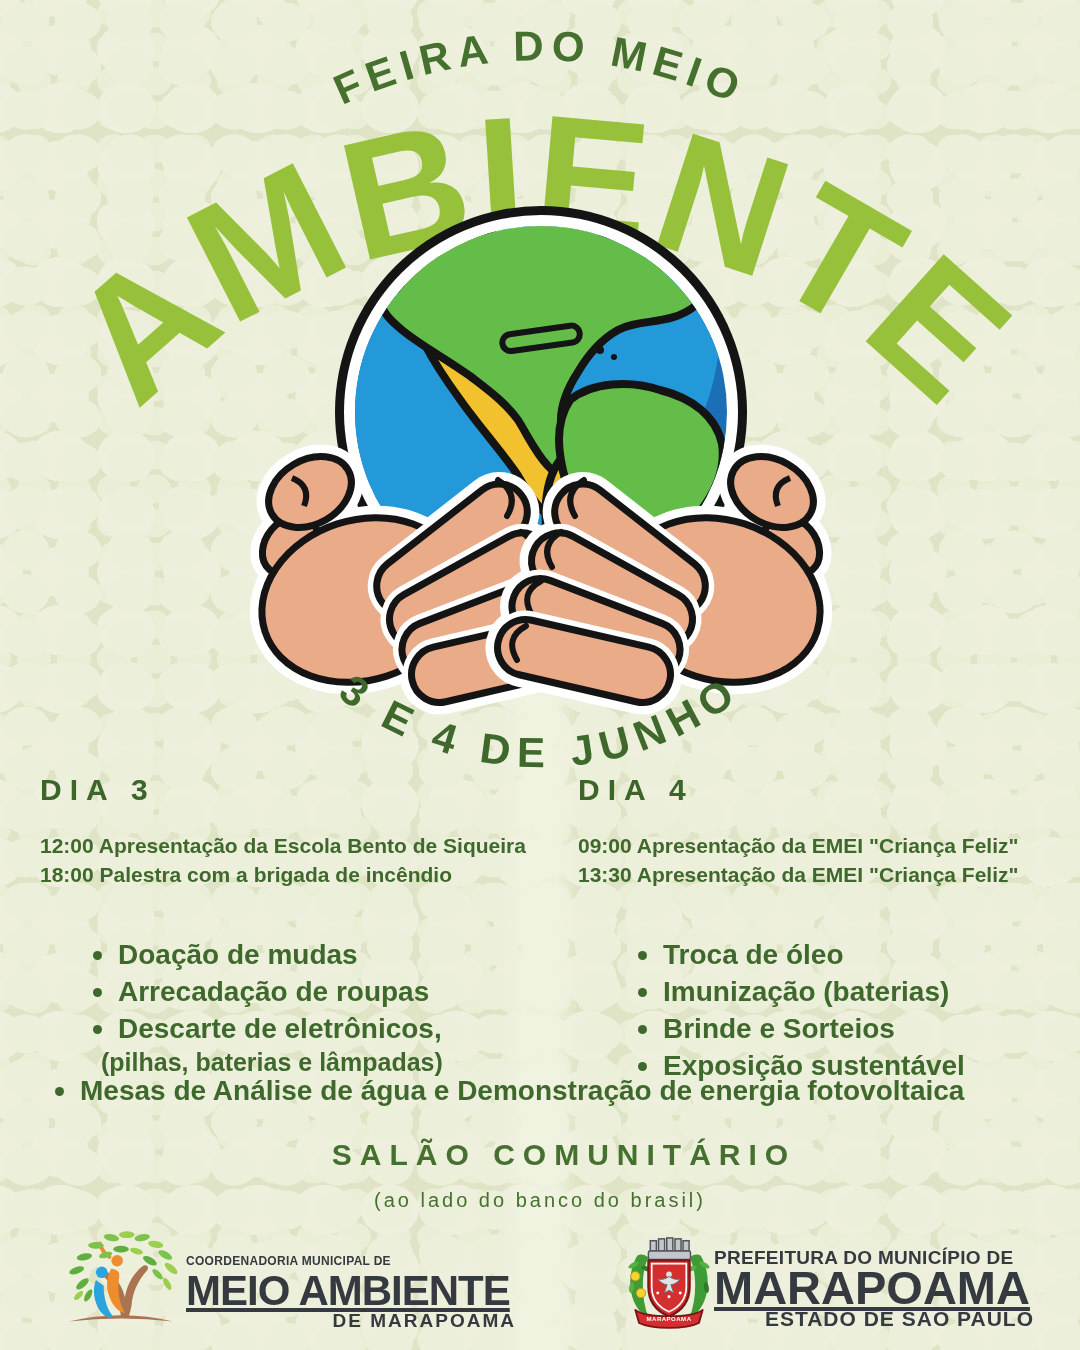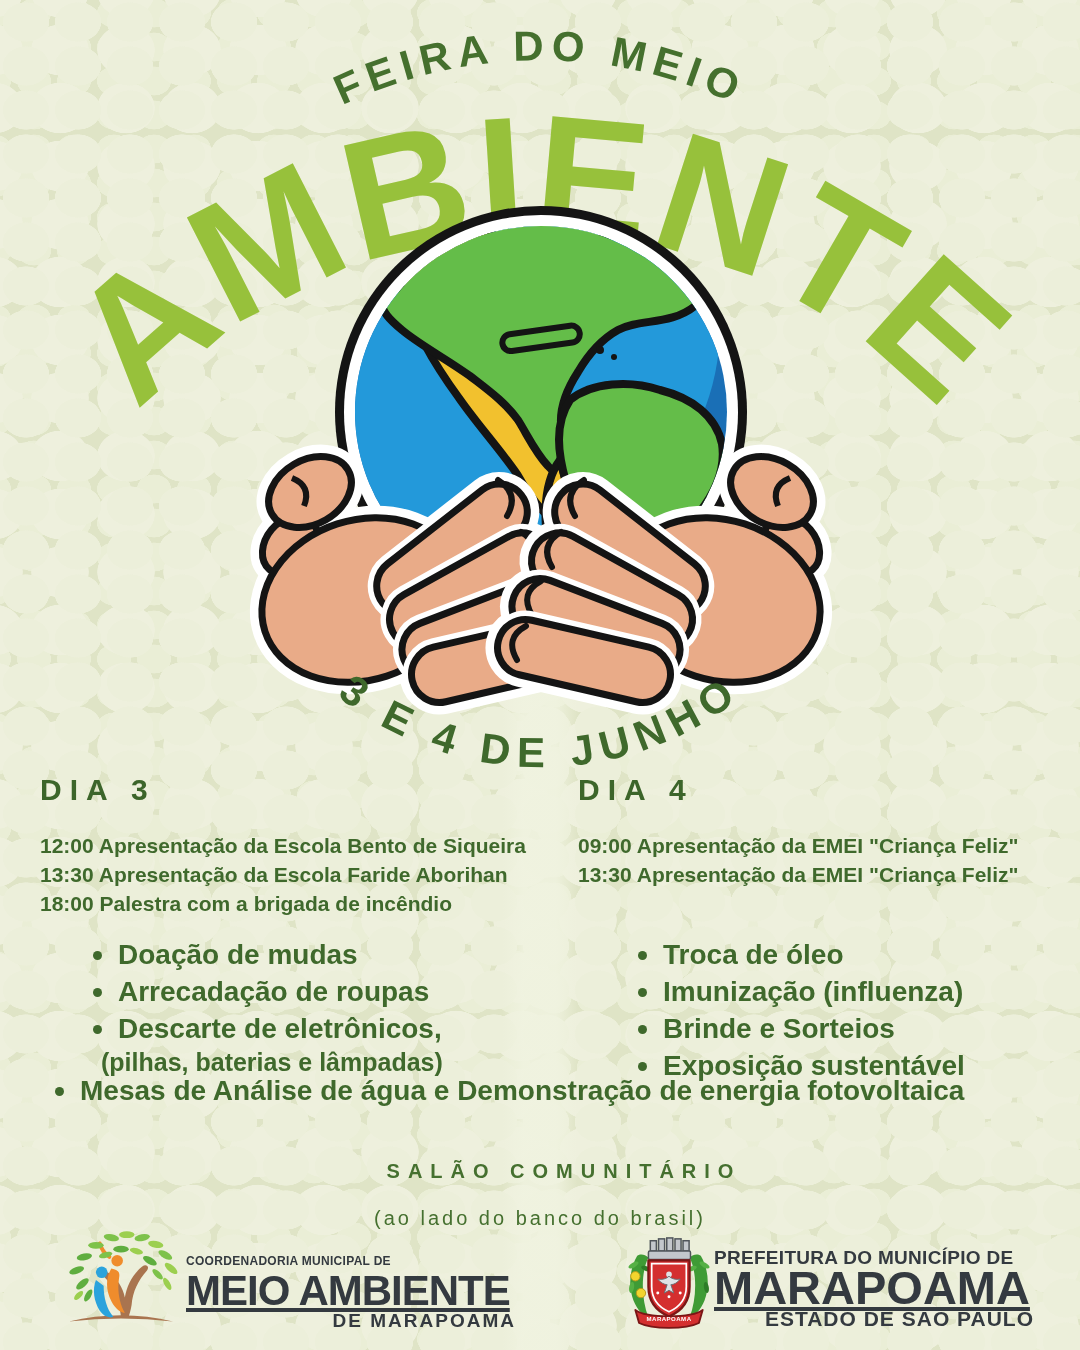--- a/index.html
+++ b/index.html
@@ -29,21 +29,21 @@
   .acts{position:absolute;top:936px;margin-left:38px;}
   .acts-left{left:55px;width:520px;}
   .acts-right{left:600px;width:460px;}
   .act{display:flex;align-items:flex-start;height:37px;color:#3f692c;}
   .act .txt{font-size:28px;line-height:37px;font-weight:700;}
   .dot{flex:0 0 auto;width:9px;height:9px;border-radius:50%;background:#3f692c;margin:15px 16px 0 0;}
   .act-note{font-size:25px;line-height:30px;font-weight:700;color:#3f692c;margin-left:8px;}
   .act-full{position:absolute;left:55px;top:1072px;width:1010px;}
 
   .venue{position:absolute;left:0;top:1136px;width:1080px;text-align:center;color:#45702f;}
-  .venue h2{margin:16px;font-size:20px;line-height:38px;font-weight:800;letter-spacing:8px;padding-left:48px;}
+  .venue h2{margin:0;font-size:30px;line-height:38px;font-weight:800;letter-spacing:8px;padding-left:48px;}
   .venue p{margin:14px 0 0 0;font-size:20px;line-height:24px;font-weight:400;letter-spacing:3px;}
 
   .footer-org{position:absolute;color:#343a40;}
   .org-icon{position:absolute;}
   .org-left .org-icon{left:62px;top:1228px;width:118px;height:106px;}
   .org-left .org-text{position:absolute;left:186px;top:1252px;width:330px;}
   .org-right .org-icon{left:626px;top:1226px;width:86px;height:108px;}
   .org-right .org-text{position:absolute;left:714px;top:1248px;width:320px;}
   .org-text span{display:block;}
   .org-l1{font-size:12px;line-height:19px;font-weight:700;letter-spacing:.3px;}
@@ -164,21 +164,20 @@
     </g>
 
     <text class="arc-date" text-anchor="middle">
       <textPath href="#pJunho" startOffset="50%">3 E 4 DE JUNHO</textPath>
     </text>
   </svg>
 
   <section class="day day-3">
     <h2>DIA 3</h2>
     <p>12:00 Apresentação da Escola Bento de Siqueira</p>
-    <p>13:30 Apresentação da Escola Faride Aborihan</p>
     <p>18:00 Palestra com a brigada de incêndio</p>
   </section>
 
   <section class="day day-4">
     <h2>DIA 4</h2>
     <p>09:00 Apresentação da EMEI "Criança Feliz"</p>
     <p>13:30 Apresentação da EMEI "Criança Feliz"</p>
   </section>
 
   <div class="acts acts-left">
@@ -197,21 +196,21 @@
     <div class="act-note">(pilhas, baterias e lâmpadas)</div>
   </div>
 
   <div class="acts acts-right">
     <div class="act">
       <span class="dot"></span>
       <span class="txt">Troca de óleo</span>
     </div>
     <div class="act">
       <span class="dot"></span>
-      <span class="txt">Imunização (influenza)</span>
+      <span class="txt">Imunização (baterias)</span>
     </div>
     <div class="act">
       <span class="dot"></span>
       <span class="txt">Brinde e Sorteios</span>
     </div>
     <div class="act">
       <span class="dot"></span>
       <span class="txt">Exposição sustentável</span>
     </div>
   </div>

